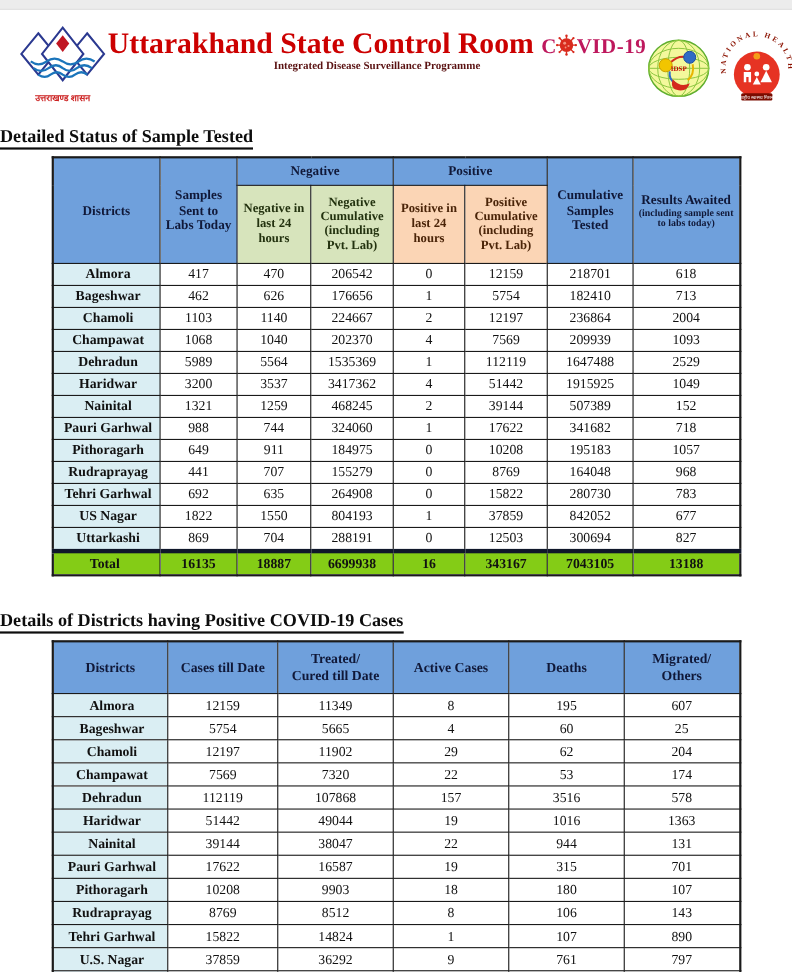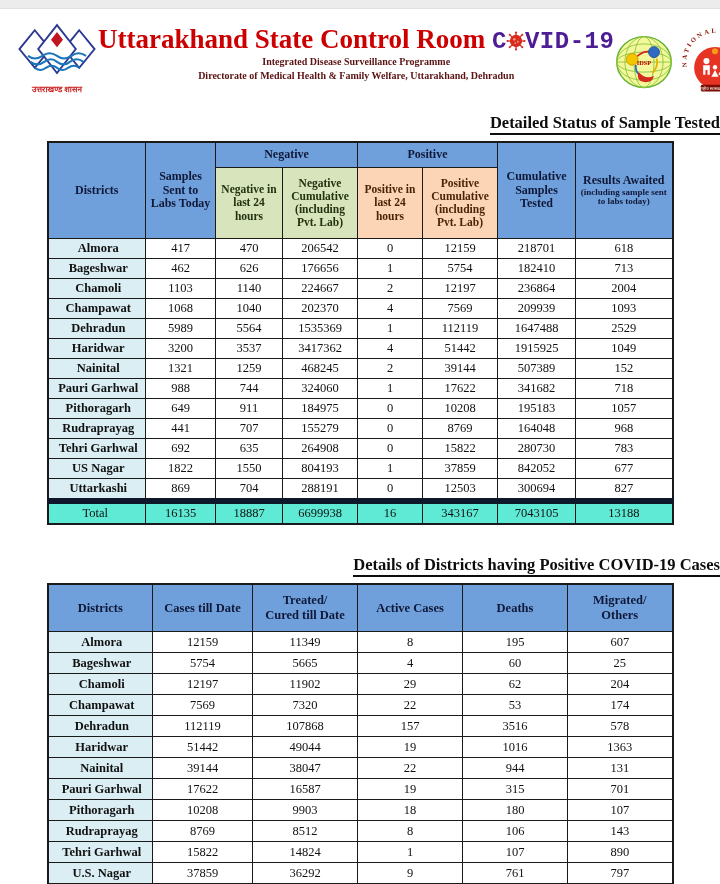--- a/index.html
+++ b/index.html
@@ -7,48 +7,48 @@
     width:720px;height:884px;background:#ffffff;
     font-family:"Liberation Serif", serif;
     position:relative; overflow:hidden;
   }
   .top-strip{height:8px;background:#ececec;border-bottom:1px solid #e0e0e0;}
   
   .header{display:flex;align-items:flex-start;padding:12px 14px 0 16px;}
   .gov-logo{flex:0 0 auto;margin-top:2px;}
   .title-block{flex:1 1 auto;text-align:center;margin-top:4px;}
   .main-title{font-weight:bold;font-size:27px;color:#cc0000;line-height:1.05;white-space:nowrap;}
-  .covid-word{font-family:Liberation Mono, monospace;font-weight:bold;font-size:24px;color:#4c1d95;letter-spacing:0.5px;}
+  .covid-word{font-family:Liberation Serif, serif;font-weight:bold;font-size:19px;color:#be185d;letter-spacing:0.5px;}
   .virus-icon-svg{vertical-align:-3px;margin:0 -1px;}
   .subtitle{font-weight:bold;font-size:10px;color:#5a1212;line-height:1.2;margin-top:2px;}
   .right-logos{flex:0 0 auto;display:flex;align-items:center;gap:5px;margin-top:4px;}
   
   .section-title{
-    text-align:right;font-weight:bold;font-size:16.5px;color:#0d0d0d;
+    text-align:left;font-weight:bold;font-size:16.5px;color:#0d0d0d;
     margin:10px 0 8px 0;
   }
   .section-title span{border-bottom:2px solid #0d0d0d;padding-bottom:1px;}
   
   table{border-collapse:collapse;margin:0 auto;table-layout:fixed;width:625px;border:2px solid #1a1a1a;}
   th,td{border:1px solid #1a1a1a;padding:0 3px;overflow:hidden;}
   th{background:#6fa0dc;color:#101838;font-weight:bold;}
   
   #samples-table th{font-size:12px;line-height:1.15;}
   #samples-table .group-row th{height:24px;}
   #samples-table .sub-row th{height:70px;font-size:11.5px;}
   #samples-table th.green{background:#d7e4bc;color:#23320f;}
   #samples-table th.orange{background:#fbd5b5;color:#4a2408;}
   #samples-table td{height:19px;font-size:12.5px;text-align:center;color:#111;}
   .results-note{display:block;font-size:9px;font-weight:bold;line-height:1.05;}
   
   #cases-table th{height:46px;font-size:12.5px;white-space:pre-line;line-height:1.2;}
   #cases-table td{height:20px;font-size:12.5px;text-align:center;color:#111;}
   
   td.name-cell{background:#daeef3;text-align:left;font-weight:bold;font-size:12px;color:#101828;padding-left:6px;}
-  tr.total-row td{background:#5eead4;font-weight:normal;border-top:6px solid #0f172a;height:21px;}
+  tr.total-row td{background:#84cc16;font-weight:bold;border-top:4px solid #0f172a;height:21px;}
   tr.total-row td.name-cell{text-align:center;padding-left:0;color:#101828;}
   .tbl-wrap{margin-top:2px;}
 </style>
 </head>
 <body>
 
 <div class="top-strip"></div>
 
 <div class="header">
 
@@ -92,21 +92,20 @@
               <circle cx="19.6" cy="4.4" r="1.2"></circle>
           </g>
           <circle cx="12" cy="12" r="7.4" fill="#d92b1e"></circle>
           <circle cx="10" cy="10" r="1.6" fill="#f2917f"></circle>
           <circle cx="14.2" cy="13" r="1.2" fill="#f2917f"></circle>
           <circle cx="11" cy="14.6" r="1.0" fill="#f2917f"></circle>
         </svg><span>VID-19</span>
       </span>
     </div>
     <div class="subtitle">Integrated Disease Surveillance Programme</div>
-    <div class="subtitle">Directorate of Medical Health &amp; Family Welfare, Uttarakhand, Dehradun</div>
   </div>
 
   <div class="right-logos">
 
     <svg viewBox="0 0 66 70" width="60" height="64">
       <ellipse cx="33" cy="34" rx="30" ry="28" fill="#f4f89c" stroke="#5fae2e" stroke-width="1.5"></ellipse>
       <g fill="none" stroke="#8cc63f" stroke-width="1">
         <ellipse cx="33" cy="34" rx="30" ry="11"></ellipse>
         <ellipse cx="33" cy="34" rx="30" ry="20"></ellipse>
         <ellipse cx="33" cy="34" rx="11" ry="28"></ellipse>

